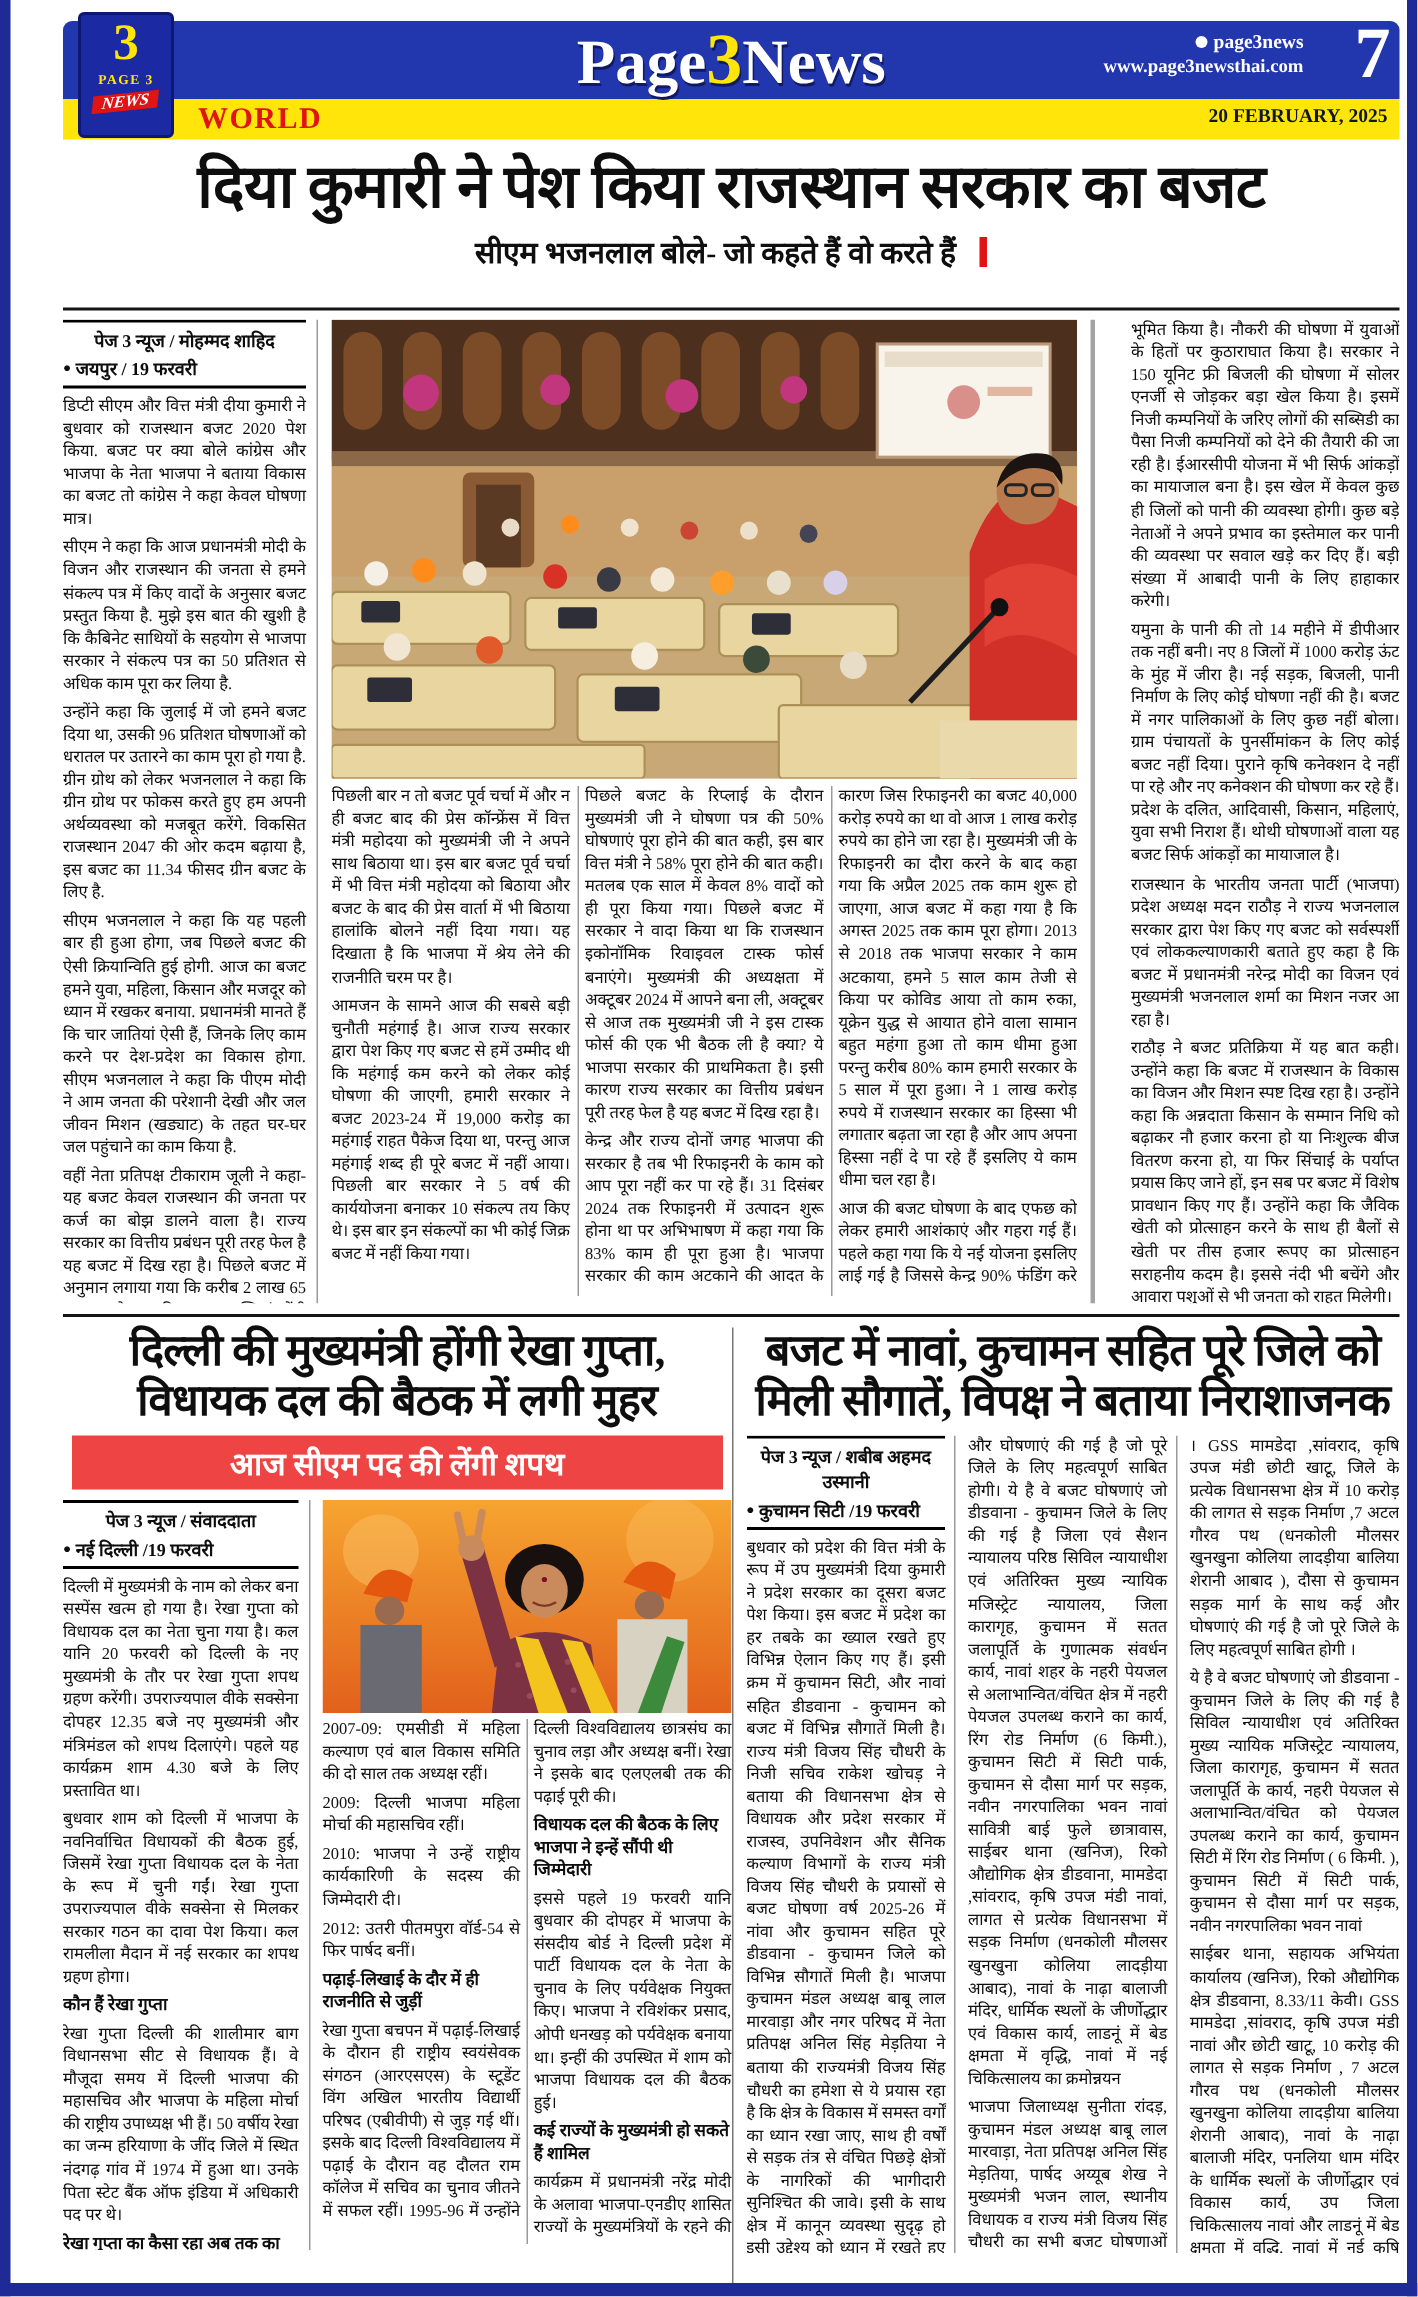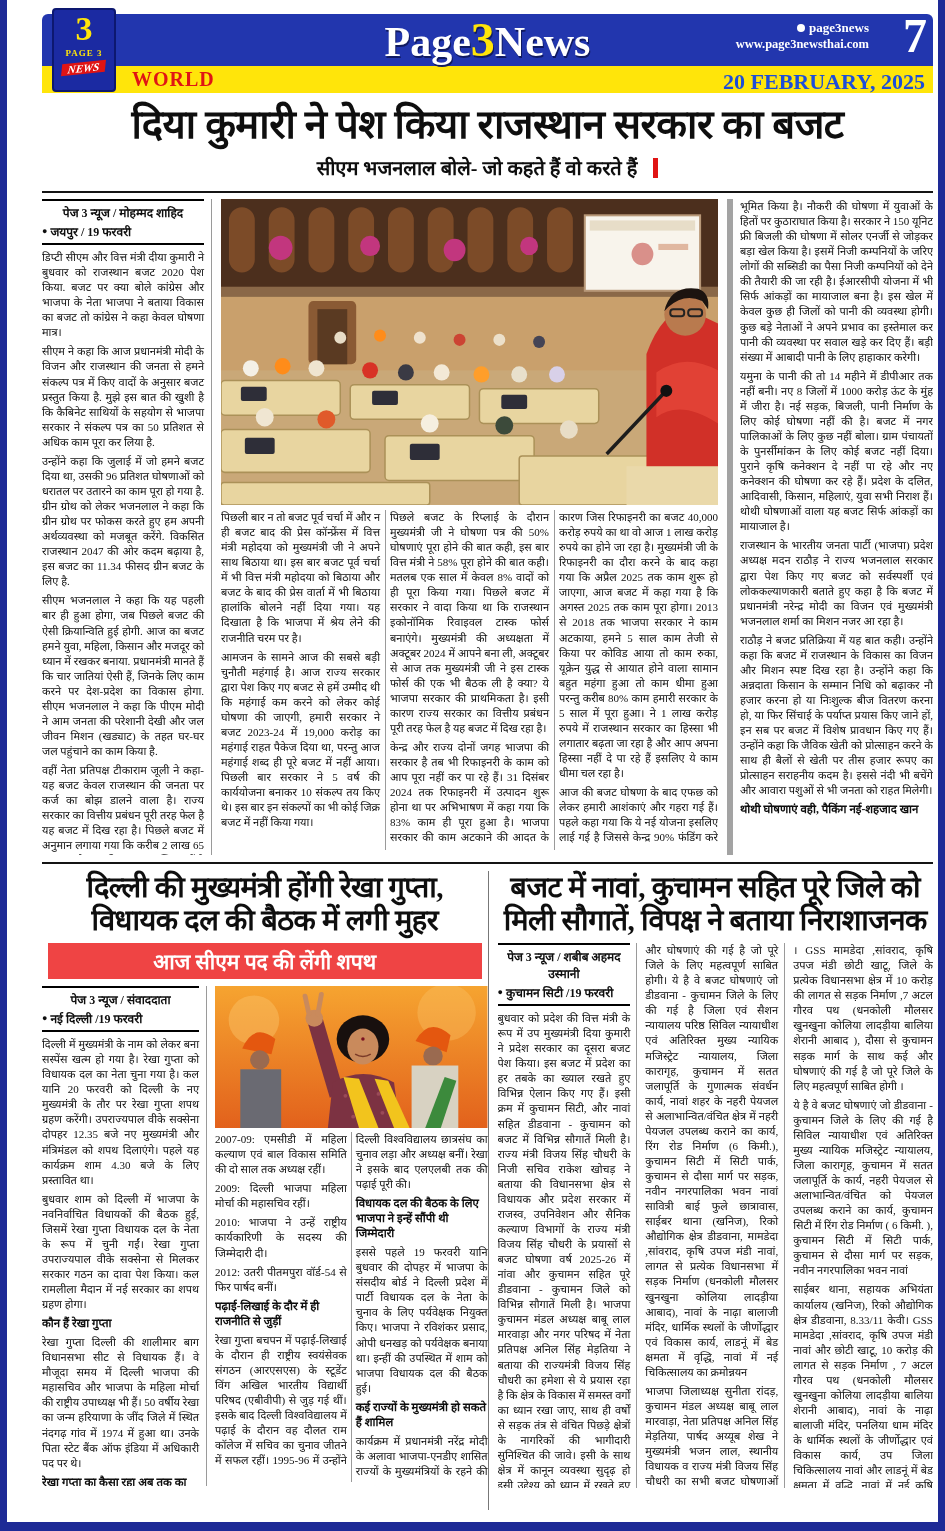--- a/index.html
+++ b/index.html
@@ -17,30 +17,30 @@
   .logo-page{font-size:9px;font-weight:700;letter-spacing:1px;color:#ffe50a;display:block}
   .logo-news{display:inline-block;background:#e01414;color:#fff;font-size:11px;font-weight:700;font-style:italic;padding:0 6px;transform:skew(-12deg) rotate(-6deg);margin-top:3px}
   .world{position:absolute;left:90px;top:60px;font-size:20px;font-weight:700;color:#e01414;letter-spacing:1px}
   .mast-title{position:absolute;left:0;right:0;top:10px;text-align:center;font-size:42px;font-weight:700;color:#fff;line-height:44px;text-shadow:1px 2px 0 #101a60}
   .mast-title .y3{color:#ffe50a;font-size:48px}
   .mast-right{position:absolute;right:64px;top:12px;text-align:right;color:#fff;font-weight:700;line-height:16px}
   .mast-right .social{font-size:13px}
   .mast-right .dot{display:inline-block;width:8px;height:8px;border-radius:50%;background:#fff;margin-right:4px}
   .mast-right .web{font-size:12.5px}
   .pageno{position:absolute;right:6px;top:0;font-size:48px;font-weight:700;color:#fff;line-height:56px}
-  .mast-date{position:absolute;right:8px;top:61px;font-size:22px;font-weight:700;color:#1d4ed8}
+  .mast-date{position:absolute;right:8px;top:61px;font-size:13px;font-weight:700;color:#0f172a}
 
   
   .headline1{font-size:40px;font-weight:700;text-align:center;line-height:1.15;margin:8px 0 4px;letter-spacing:-.5px;white-space:nowrap}
-  .kicker{display:flex;justify-content:center;align-items:center;gap:16px;font-size:20px;font-weight:700;padding:2px 0 10px;border-bottom:2px solid #141414}
+  .kicker{display:flex;justify-content:center;align-items:center;gap:16px;font-size:20px;font-weight:700;padding:2px 0 24px;border-bottom:2px solid #141414}
   .kicker .sep{width:5px;height:20px;background:#e01414;flex:0 0 auto}
   .s1{display:grid;grid-template-columns:170px 1fr 206px;gap:9px;height:656px;overflow:hidden;margin-top:6px}
   .col{overflow:hidden}
   .c1{border-right:1px solid #9a9a9a;padding-right:7px;height:100%}
-  .cr{border-left:6px solid #a3a3a3;padding-left:7px;height:100%}
+  .cr{border-left:3px solid #a3a3a3;padding-left:24px;height:100%}
   .byl{border-top:2px solid #000;text-align:center;font-weight:700;font-size:12px;padding:3px 0 1px}
   .dl{font-weight:700;font-size:12px;padding:1px 0 3px;border-bottom:2px solid #000;margin-bottom:5px}
   .bullet{font-size:9px;vertical-align:2px}
   p.body{font-size:11px;line-height:1.37;text-align:justify;margin-bottom:4px}
   h4.sub{font-size:11.5px;line-height:1.3;margin:3px 0 4px;font-weight:700}
   .photo1{width:100%;height:306px;display:block;background:#caa878}
   .midcols{column-count:3;column-gap:10px;column-rule:1px solid #9a9a9a;height:340px;overflow:hidden;margin-top:5px}
 
   
   .bottom{display:grid;grid-template-columns:1fr 1fr;gap:0;border-top:2px solid #141414;margin-top:7px;padding-top:7px;height:648px;overflow:hidden}

